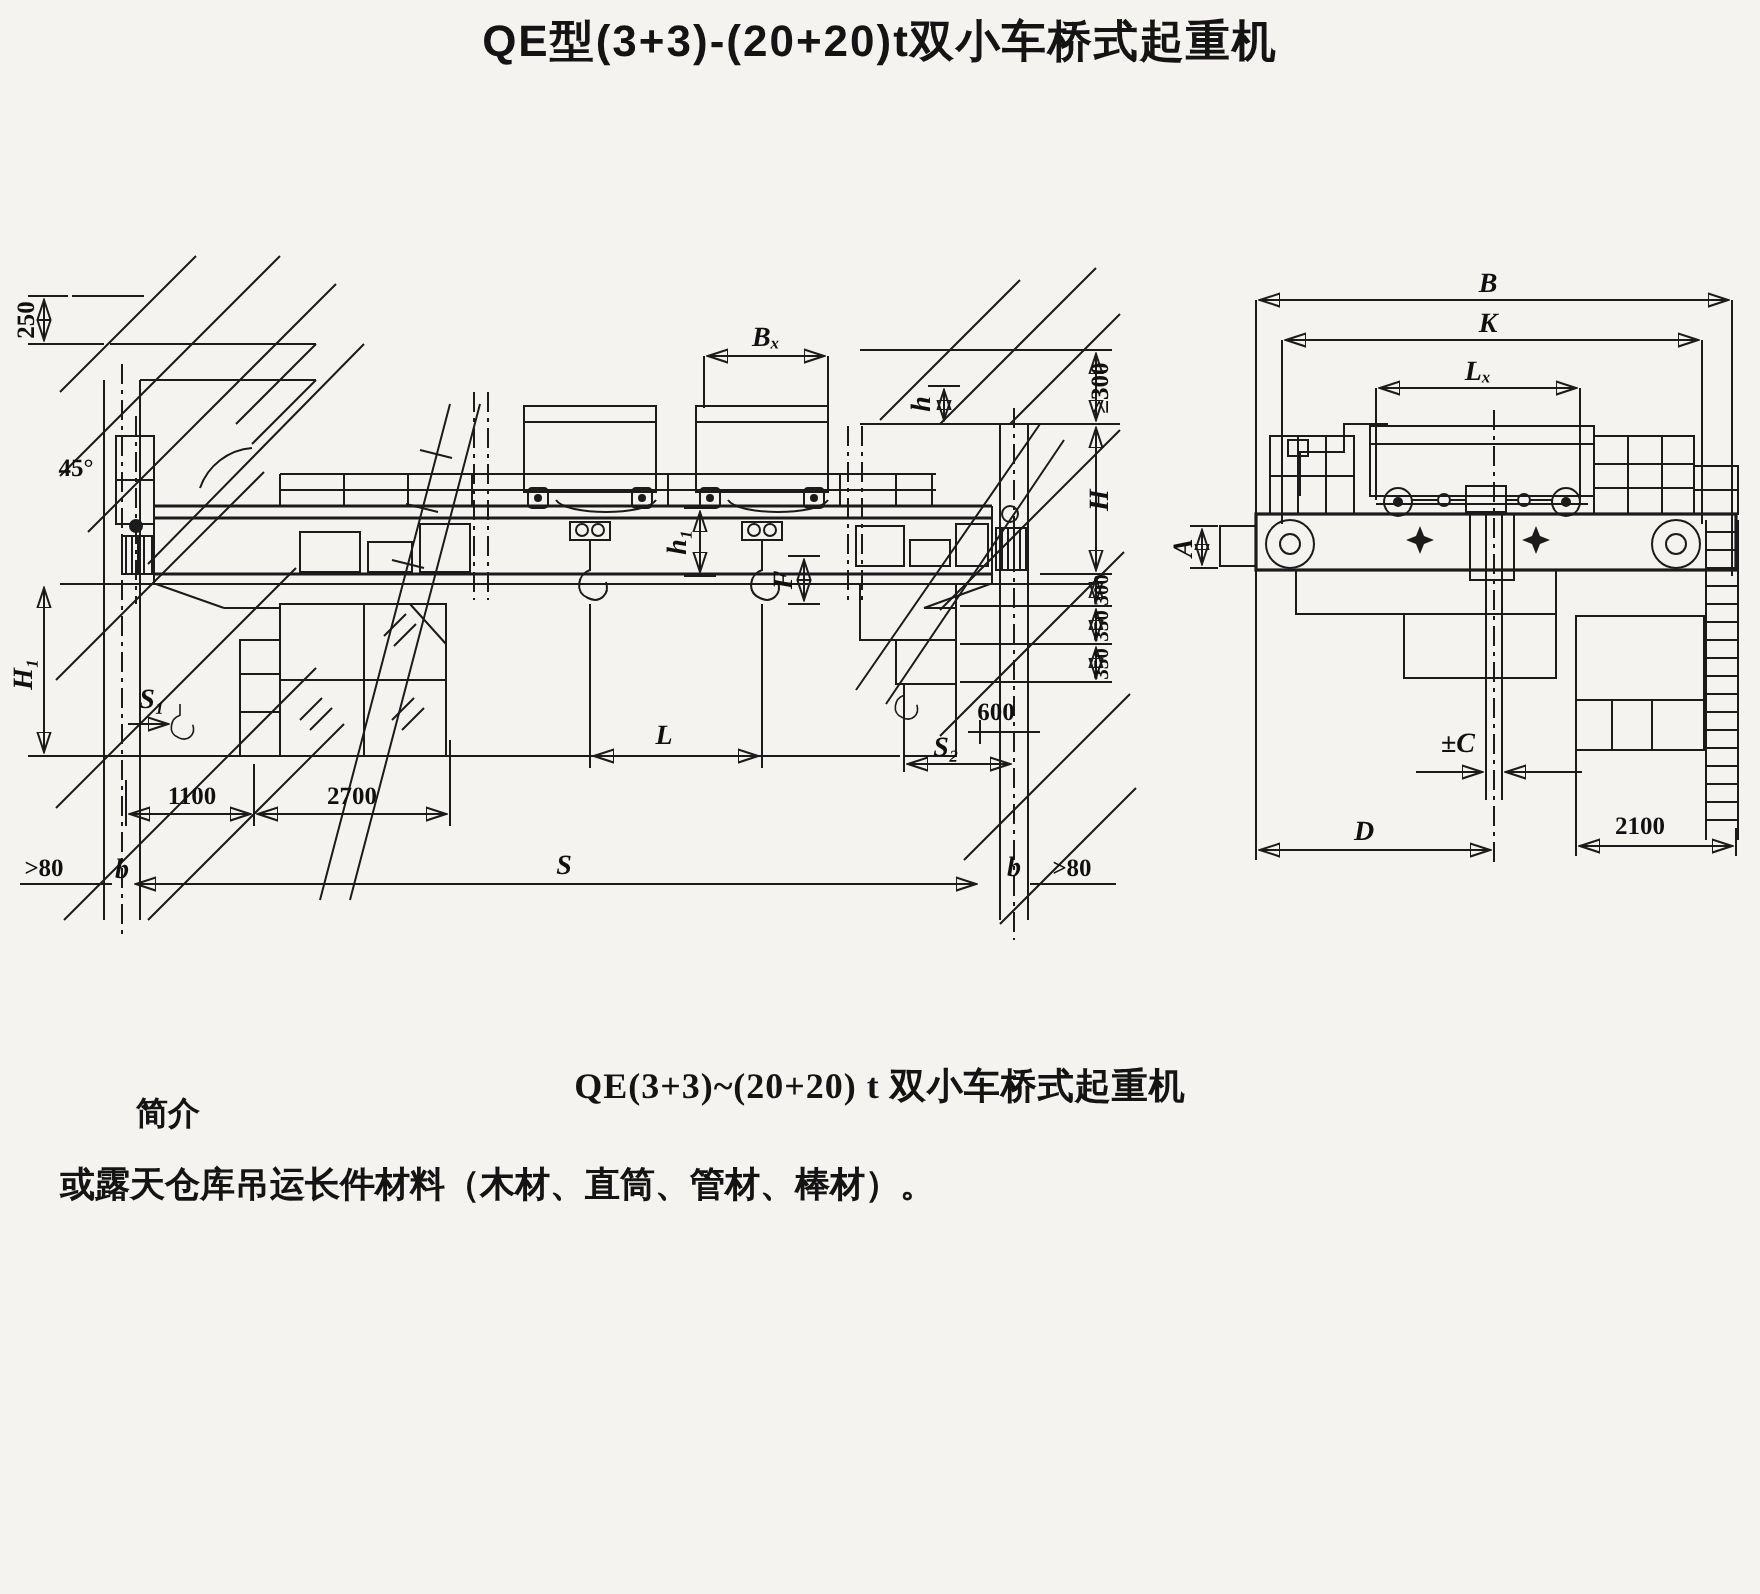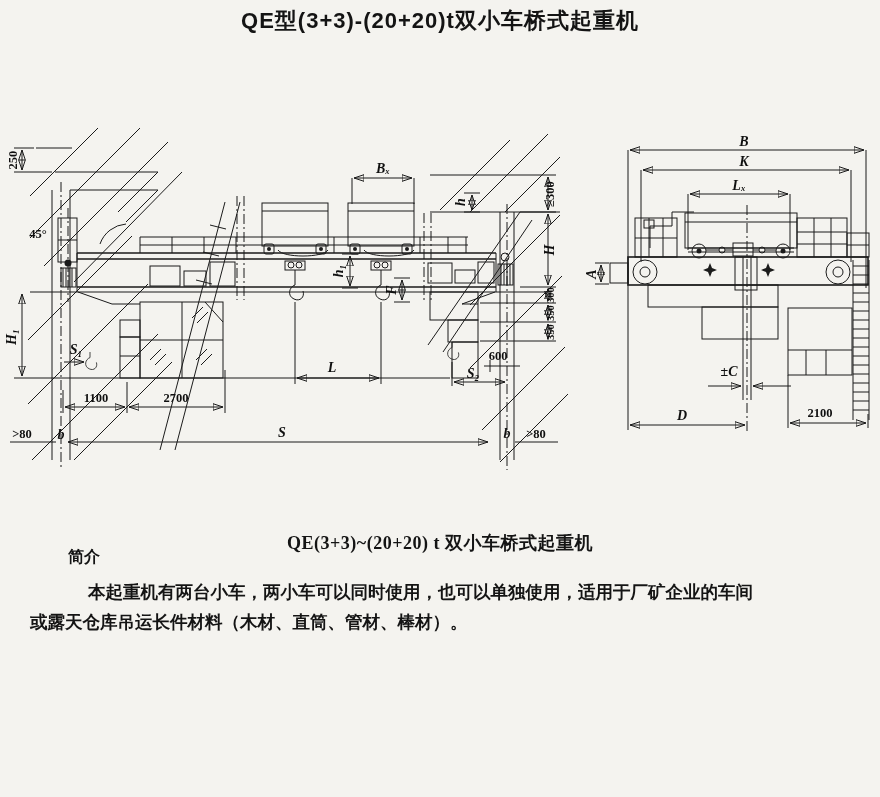--- a/index.html
+++ b/index.html
@@ -295,18 +295,17 @@
       <text class="dl" x="729" y="376" text-anchor="middle">±C</text>
       <text class="dl" x="682" y="420" text-anchor="middle">D</text>
       <text class="dn" x="820" y="417" text-anchor="middle">2100</text>
     </g>
   </svg>
 
   <div class="caption">QE(3+3)~(20+20) t 双小车桥式起重机</div>
 
   <div class="intro-h">简介</div>
   <div class="intro">
-    <div class="l1">本起重机有两台小车，两小车可以同时使用，也可以单独使用，适用于厂矿企业的车间</div>
     <div class="l2">或露天仓库吊运长件材料（木材、直筒、管材、棒材）。</div>
   </div>
 
 
 </div>
 
 </body></html>

